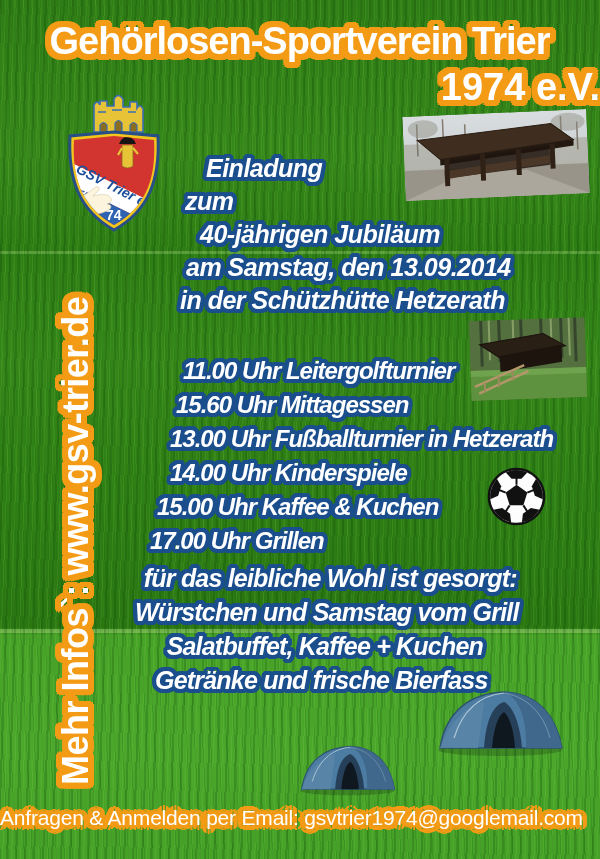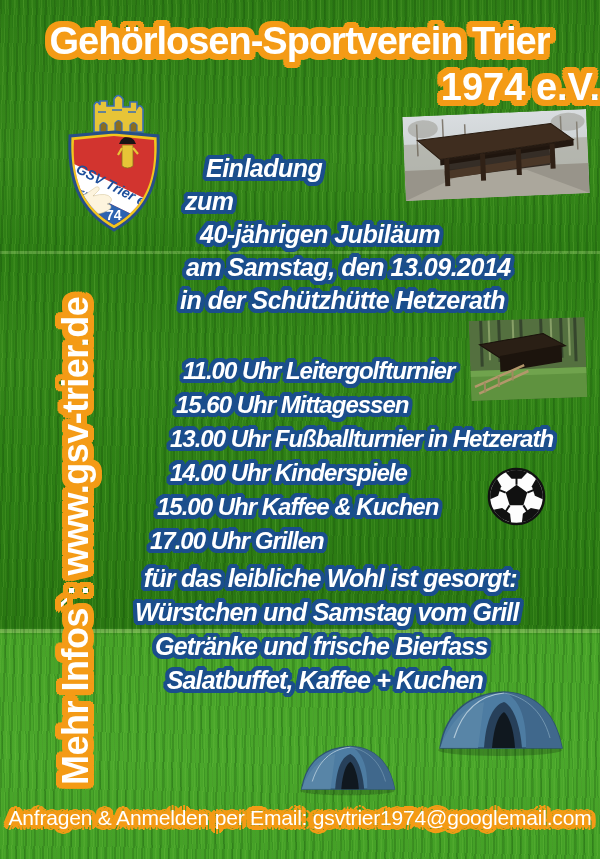--- a/index.html
+++ b/index.html
@@ -48,21 +48,21 @@
   .invite{left:180px;top:152px;font-size:25px;line-height:33px;letter-spacing:-.5px;}
   .sched{left:150px;top:354px;font-size:24px;line-height:34px;letter-spacing:-1px;}
   .food{left:122px;top:561px;font-size:25px;line-height:34px;letter-spacing:-.8px;text-align:center;}
   .camp{left:102px;top:719px;font-size:27px;line-height:35px;letter-spacing:-.8px;}
   .vertical{
     left:-194px;top:485px;width:540px;height:60px;
     transform:rotate(-90deg);
     font-size:36px;letter-spacing:-.5px;line-height:60px;
     text-align:left;white-space:nowrap;
   }
-  .footer{top:806px;left:0;width:600px;text-align:center;font-size:21px;letter-spacing:-.2px;}
+  .footer{top:806px;left:0;width:600px;text-align:left;font-size:21px;letter-spacing:-.2px;}
   .photo-top{left:404px;top:113px;transform:rotate(-2.5deg);}
   .photo-mid{left:470px;top:319px;transform:rotate(-2deg);}
   .ball{left:487px;top:467px;}
   .tent-s{left:297px;top:737px;}
   .tent-l{left:434px;top:680px;}
   .logo{left:58px;top:92px;}
 </style>
 </head>
 <body>
 
@@ -178,22 +178,22 @@
     <use href="#rimPatch"></use>
     <use href="#rimPatch" transform="rotate(72 30 30)"></use>
     <use href="#rimPatch" transform="rotate(144 30 30)"></use>
     <use href="#rimPatch" transform="rotate(216 30 30)"></use>
     <use href="#rimPatch" transform="rotate(288 30 30)"></use>
   </svg>
 
   <div class="abs food">
     <div class="line ob" style="margin-left:20px">für das leibliche Wohl ist gesorgt:</div>
     <div class="line ob" style="margin-left:13px">Würstchen und Samstag vom Grill</div>
+    <div class="line ob" style="margin-left:9px">Salatbuffet, Kaffee + Kuchen</div>
     <div class="line ob" style="margin-left:2px">Getränke und frische Bierfass</div>
-    <div class="line ob" style="margin-left:9px">Salatbuffet, Kaffee + Kuchen</div>
   </div>
 
 
   <svg class="abs tent-s" width="103" height="60" viewBox="0 0 135 78">
     <ellipse cx="66" cy="70" rx="62" ry="6" fill="rgba(20,40,15,.25)"></ellipse>
     <path d="M6 68 C12 30 38 13 70 12 C104 13 122 36 128 68 Z" fill="#4d7ca2" stroke="#2e536f" stroke-width="1.5"></path>
     <path d="M70 12 C104 13 122 36 128 68 L92 68 C93 38 85 18 70 12 Z" fill="#40688c"></path>
     <path d="M50 68 C52 38 60 25 70 22 C79 26 86 44 88 68 Z" fill="#27405a"></path>
     <path d="M58 68 C60 45 65 35 70 32 C75 36 80 50 81 68 Z" fill="#10181f"></path>
     <path d="M6 68 C16 42 30 28 50 22 L44 68 Z" fill="#5b87a8" opacity=".85"></path>

